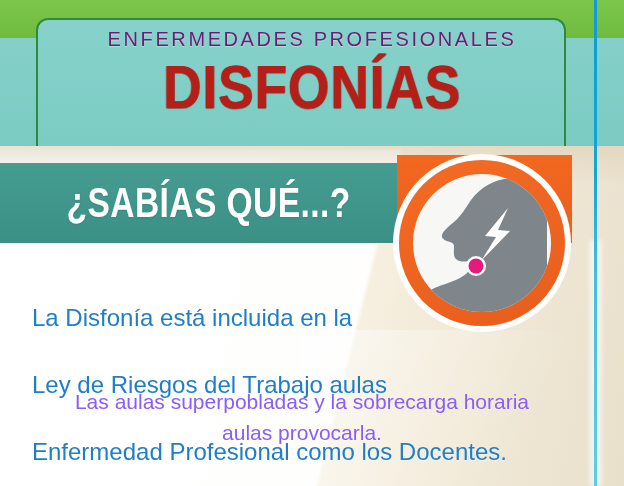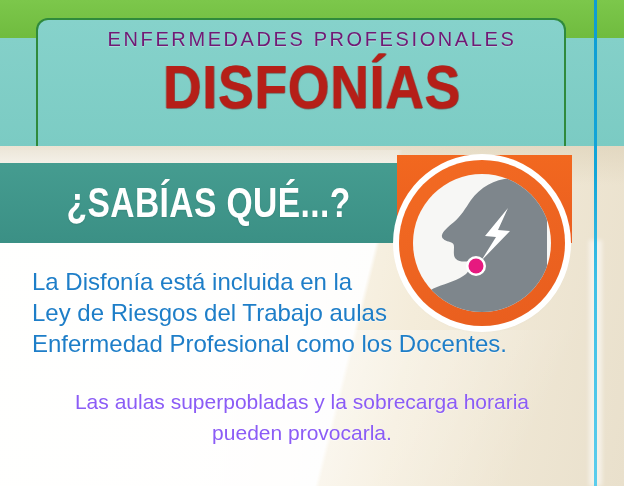--- a/index.html
+++ b/index.html
@@ -198,21 +198,21 @@
     position: absolute;
     left: 32px;
     top: 266px;
     width: 540px;
     font-size: 24px;
     line-height: 31px;
     color: #1e7ec8;
     font-weight: 500;
     text-shadow: 0 1px 1px rgba(255,255,255,0.6);
   }
-  .blue-copy div { white-space: nowrap; }
+  .blue-copy div { white-space: nowrap; margin-top: 36px; }
 
   .red-copy {
     position: absolute;
     left: 22px;
     top: 386px;
     width: 560px;
     text-align: center;
     font-size: 21px;
     line-height: 31px;
     color: #8b5cf6;
@@ -293,19 +293,19 @@
   </div>
 
   <div class="blue-copy">
     <div>La Disfonía está incluida en la</div>
     <div>Ley de Riesgos del Trabajo aulas</div>
     <div>Enfermedad Profesional como los Docentes.</div>
   </div>
 
   <div class="red-copy">
     <div>Las aulas superpobladas y la sobrecarga horaria</div>
-    <div>pueden provocarla.</div>
+    <div>aulas provocarla.</div>
   </div>
 
   <div class="rule-right-glow"></div>
   <div class="rule-right"></div>
 
 </div>
 
 </body></html>

